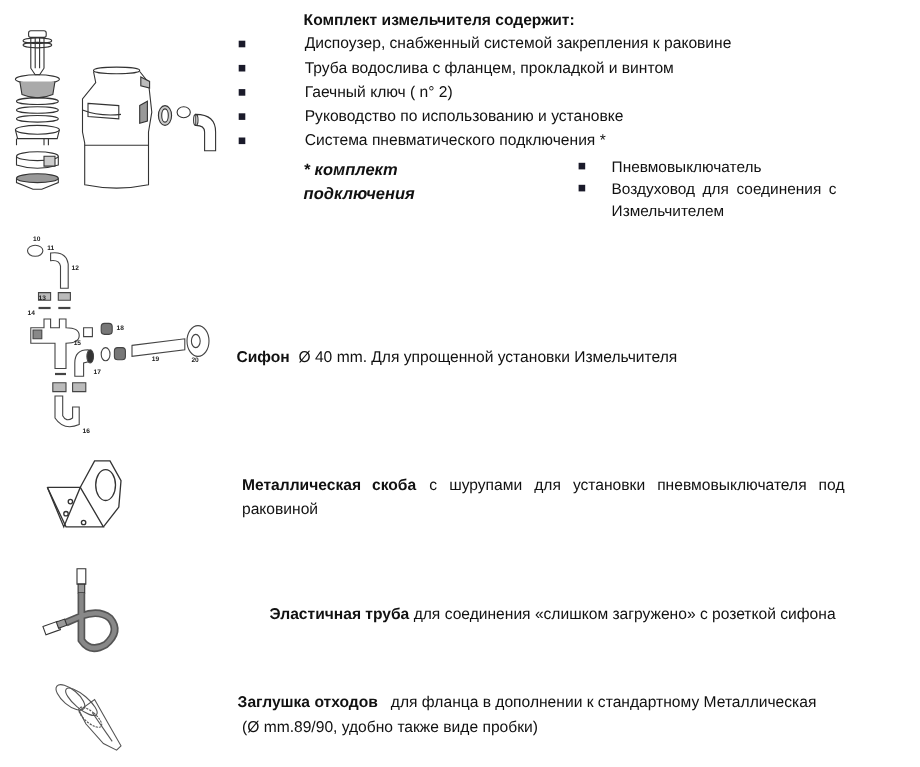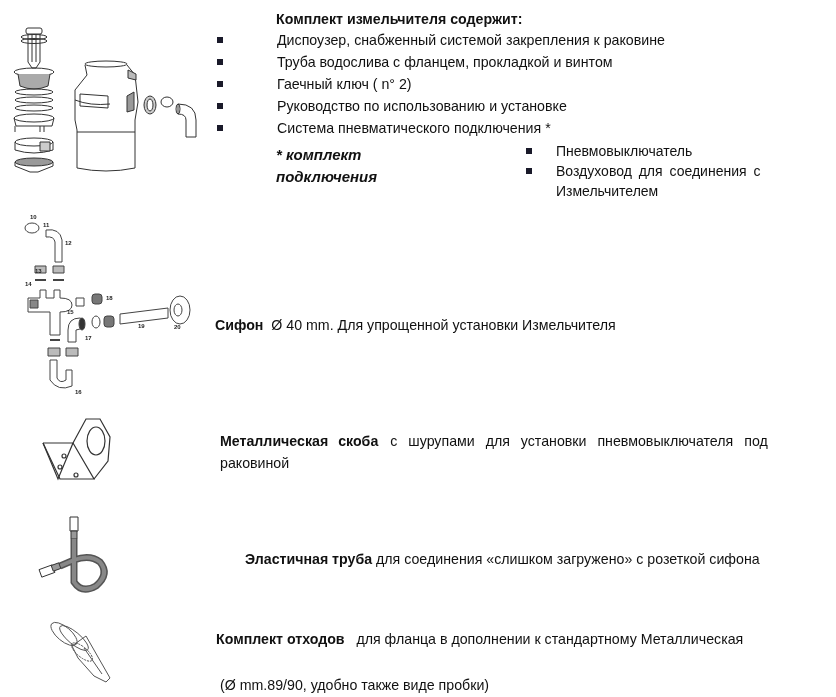--- a/index.html
+++ b/index.html
@@ -180,16 +180,16 @@
       <ellipse cx="24" cy="22" rx="7" ry="16" transform="rotate(-50 24 22)"></ellipse>
       <ellipse cx="34" cy="26" rx="6" ry="18" transform="rotate(-50 34 26)"></ellipse>
       <ellipse cx="42" cy="40" rx="5" ry="13" transform="rotate(-50 42 40)" stroke-dasharray="2 1"></ellipse>
       <path d="M32 34 L46 24 L62 52 L70 66 L66 70 L54 64 L38 46 Z"></path>
       <line x1="44" y1="36" x2="62" y2="62"></line>
     </g>
   </svg>
 </div>
 <div class="abs" style="left:216px;top:628px;">
   <div class="txt">
-    <span class="bold">Комплект отходов</span>&nbsp;&nbsp;&nbsp;<span>для фланца в дополнении к стандартному Металлическая</span>
+    <span class="bold">Заглушка отходов</span>&nbsp;&nbsp;&nbsp;<span>для фланца в дополнении к стандартному Металлическая</span>
   </div>
-  <div class="txt" style="padding-left:4px;margin-top:24px;">(Ø mm.89/90,  удобно также виде пробки)</div>
+  <div class="txt" style="padding-left:4px;">(Ø mm.89/90,  удобно также виде пробки)</div>
 </div>
 
 </body></html>

